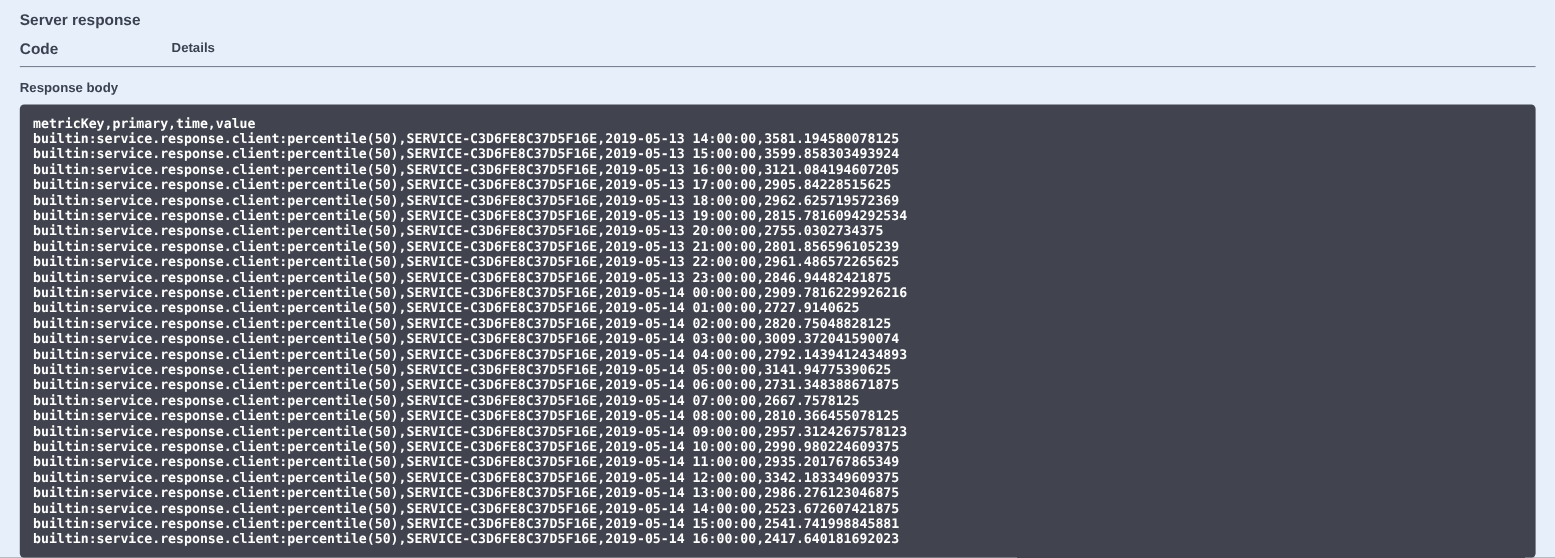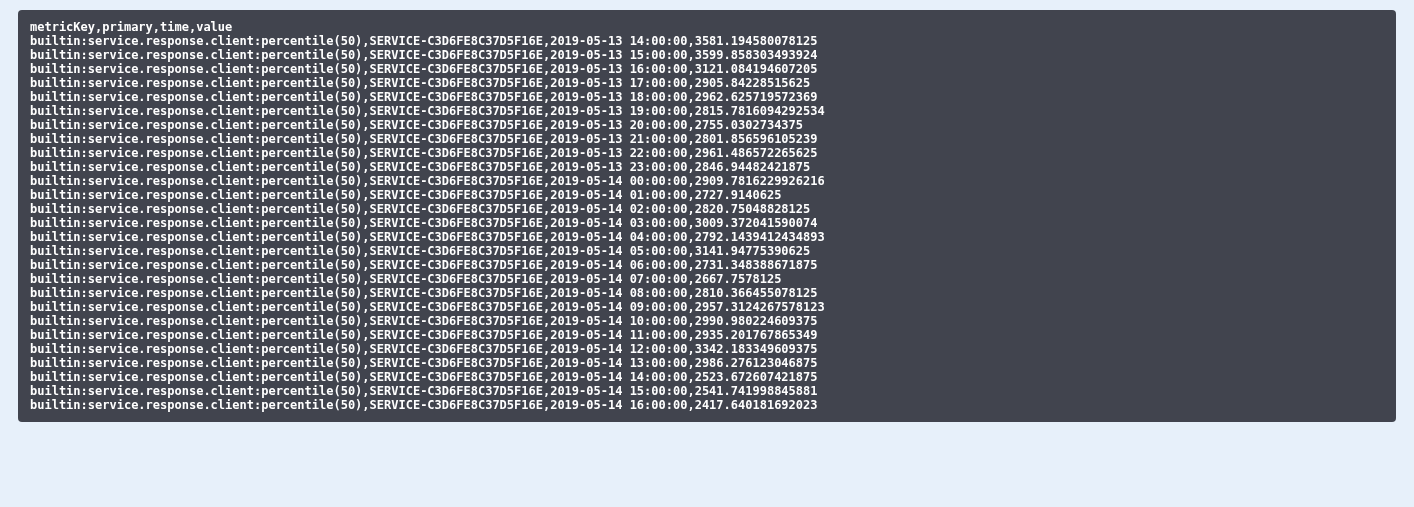--- a/index.html
+++ b/index.html
@@ -69,22 +69,28 @@
       border-radius: 4px;
       white-space: pre;
       overflow: hidden;
       font-weight: 600;
     }
   </style>
 </head>
 <body>
 
 <div class="container">
+  <div class="section-title">Server response</div>
+  <div class="table-header">
+    <div class="col-code">Code</div>
+    <div class="col-details">Details</div>
+  </div>
   <div class="table-row">
     <div class="details-cell">
+      <div class="details-label">Response body</div>
       <div class="code-block" id="code-block">metricKey,primary,time,value
 builtin:service.response.client:percentile(50),SERVICE-C3D6FE8C37D5F16E,2019-05-13 14:00:00,3581.194580078125
 builtin:service.response.client:percentile(50),SERVICE-C3D6FE8C37D5F16E,2019-05-13 15:00:00,3599.858303493924
 builtin:service.response.client:percentile(50),SERVICE-C3D6FE8C37D5F16E,2019-05-13 16:00:00,3121.084194607205
 builtin:service.response.client:percentile(50),SERVICE-C3D6FE8C37D5F16E,2019-05-13 17:00:00,2905.84228515625
 builtin:service.response.client:percentile(50),SERVICE-C3D6FE8C37D5F16E,2019-05-13 18:00:00,2962.625719572369
 builtin:service.response.client:percentile(50),SERVICE-C3D6FE8C37D5F16E,2019-05-13 19:00:00,2815.7816094292534
 builtin:service.response.client:percentile(50),SERVICE-C3D6FE8C37D5F16E,2019-05-13 20:00:00,2755.0302734375
 builtin:service.response.client:percentile(50),SERVICE-C3D6FE8C37D5F16E,2019-05-13 21:00:00,2801.856596105239
 builtin:service.response.client:percentile(50),SERVICE-C3D6FE8C37D5F16E,2019-05-13 22:00:00,2961.486572265625

